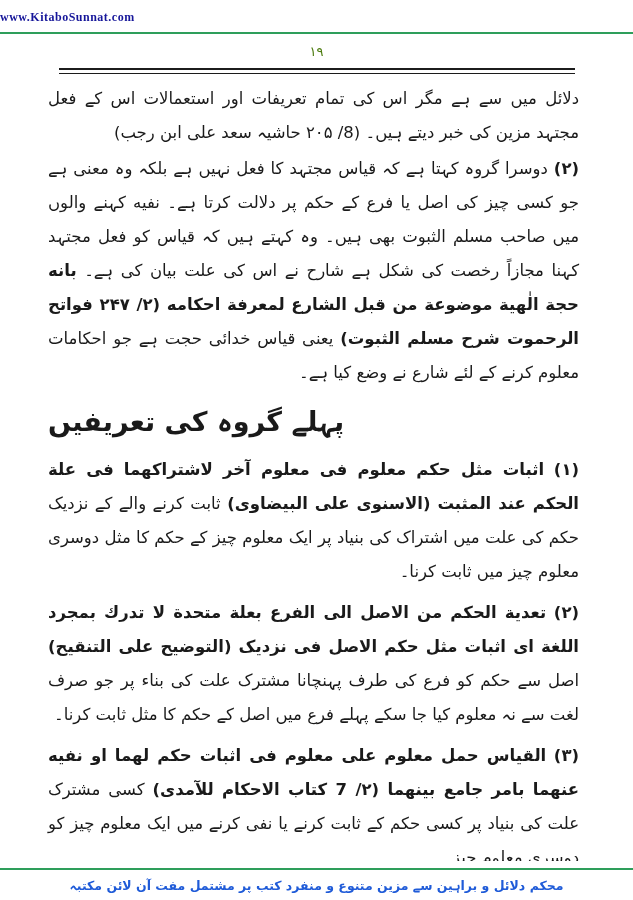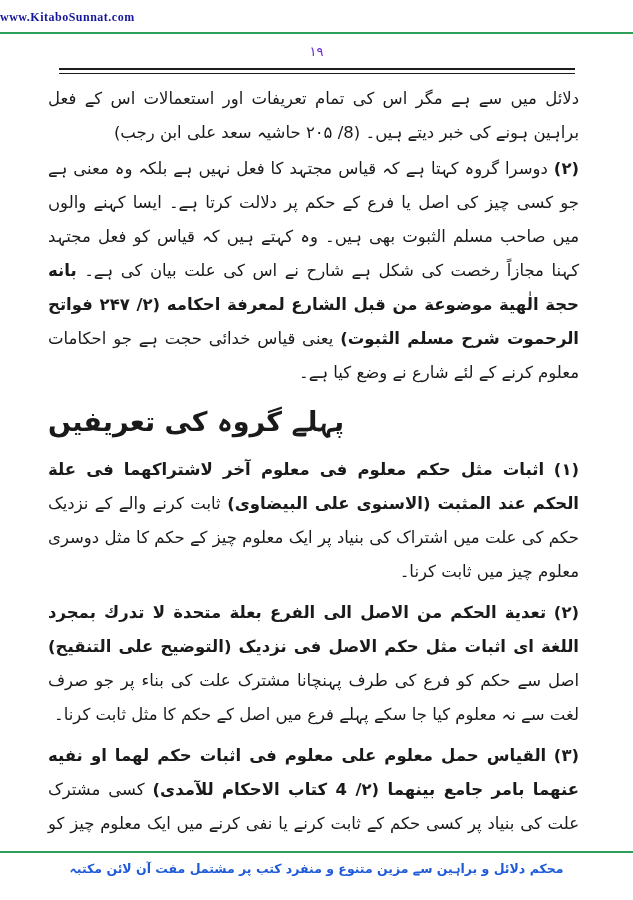--- a/index.html
+++ b/index.html
@@ -28,21 +28,21 @@
   }
   .rule-green {
     height: 2px;
     background: var(--rule-green, #2e9e5b);
     margin-top: 7px;
   }
   .page-number {
     text-align: center;
     font-size: 13px;
     margin-top: 10px;
-    color: #6d28d9;
+    color: #4d7c0f;
   }
   .double-rule {
     width: 516px;
     margin: 9px auto 0;
     border-top: 2.5px solid #1c1c1c;
     border-bottom: 1px solid #1c1c1c;
     height: 3px;
   }
   
   .content {
@@ -60,21 +60,21 @@
   .citation { white-space: nowrap; }
   .heading {
     text-align: left;
     font-size: 27px;
     font-weight: bold;
     margin: 12px 0 10px 0;
     line-height: 1.5;
   }
   .def { margin: 6px 0 7px 0; }
   
-  .footer { flex: 0 0 auto; padding-bottom: 24px; }
+  .footer { flex: 0 0 auto; padding-bottom: 7px; }
   .footer-text {
     direction: rtl;
     text-align: center;
     color: var(--footer-blue, #1f5bd8);
     font-size: 12.5px;
     font-weight: bold;
     padding-top: 8px;
   }
 </style>
 </head>
@@ -85,48 +85,48 @@
   <div class="header">
     <div class="site-url">www.KitaboSunnat.com</div>
     <div class="rule-green"></div>
     <div class="page-number">۱۹</div>
     <div class="double-rule"></div>
   </div>
 
   <div class="content">
 
     <p class="para">
-      <span>دلائل میں سے ہے مگر اس کی تمام تعریفات اور استعمالات اس کے فعل براہین ہونے کی خبر دیتے ہیں۔</span>
+      <span>دلائل میں سے ہے مگر اس کی تمام تعریفات اور استعمالات اس کے فعل مجتہد مزین کی خبر دیتے ہیں۔</span>
       <span class="citation">(8/ ۲۰۵ حاشیہ سعد علی ابن رجب)</span>
     </p>
 
     <p class="para">
       <span class="num">(۲)</span>
-      <span>دوسرا گروہ کہتا ہے کہ قیاس مجتہد کا فعل نہیں ہے بلکہ وہ معنی ہے جو کسی چیز کی اصل یا فرع کے حکم پر دلالت کرتا ہے۔ ایسا کہنے والوں میں صاحب مسلم الثبوت بھی ہیں۔ وہ کہتے ہیں کہ قیاس کو فعل مجتہد کہنا مجازاً رخصت کی شکل ہے شارح نے اس کی علت بیان کی ہے۔</span>
+      <span>دوسرا گروہ کہتا ہے کہ قیاس مجتہد کا فعل نہیں ہے بلکہ وہ معنی ہے جو کسی چیز کی اصل یا فرع کے حکم پر دلالت کرتا ہے۔ نفيه کہنے والوں میں صاحب مسلم الثبوت بھی ہیں۔ وہ کہتے ہیں کہ قیاس کو فعل مجتہد کہنا مجازاً رخصت کی شکل ہے شارح نے اس کی علت بیان کی ہے۔</span>
       <span class="arabic">بانه حجة الٰهية موضوعة من قبل الشارع لمعرفة احكامه (۲/ ۲۴۷ فواتح الرحموت شرح مسلم الثبوت)</span>
       <span>یعنی قیاس خدائی حجت ہے جو احکامات معلوم کرنے کے لئے شارع نے وضع کیا ہے۔</span>
     </p>
 
     <h1 class="heading">پہلے گروہ کی تعریفیں</h1>
 
     <p class="def">
       <span class="num">(۱)</span>
       <span class="arabic">اثبات مثل حكم معلوم فى معلوم آخر لاشتراكهما فى علة الحكم عند المثبت (الاسنوى على البيضاوى)</span>
       <span>ثابت کرنے والے کے نزدیک حکم کی علت میں اشتراک کی بنیاد پر ایک معلوم چیز کے حکم کا مثل دوسری معلوم چیز میں ثابت کرنا۔</span>
     </p>
 
     <p class="def">
       <span class="num">(۲)</span>
       <span class="arabic">تعدية الحكم من الاصل الى الفرع بعلة متحدة لا تدرك بمجرد اللغة اى اثبات مثل حكم الاصل فى نزدیک (التوضيح على التنقيح)</span>
       <span>اصل سے حکم کو فرع کی طرف پہنچانا مشترک علت کی بناء پر جو صرف لغت سے نہ معلوم کیا جا سکے پہلے فرع میں اصل کے حکم کا مثل ثابت کرنا۔</span>
     </p>
 
     <p class="def">
       <span class="num">(۳)</span>
-      <span class="arabic">القياس حمل معلوم على معلوم فى اثبات حكم لهما او نفيه عنهما بامر جامع بينهما (۲/ 4 كتاب الاحكام للآمدى)</span>
+      <span class="arabic">القياس حمل معلوم على معلوم فى اثبات حكم لهما او نفيه عنهما بامر جامع بينهما (۲/ 7 كتاب الاحكام للآمدى)</span>
       <span>کسی مشترک علت کی بنیاد پر کسی حکم کے ثابت کرنے یا نفی کرنے میں ایک معلوم چیز کو دوسری معلوم چیز</span>
     </p>
 
   </div>
 
   <div class="footer">
     <div class="rule-green"></div>
     <div class="footer-text">محکم دلائل و براہین سے مزین متنوع و منفرد کتب پر مشتمل مفت آن لائن مکتبہ</div>
   </div>
 

